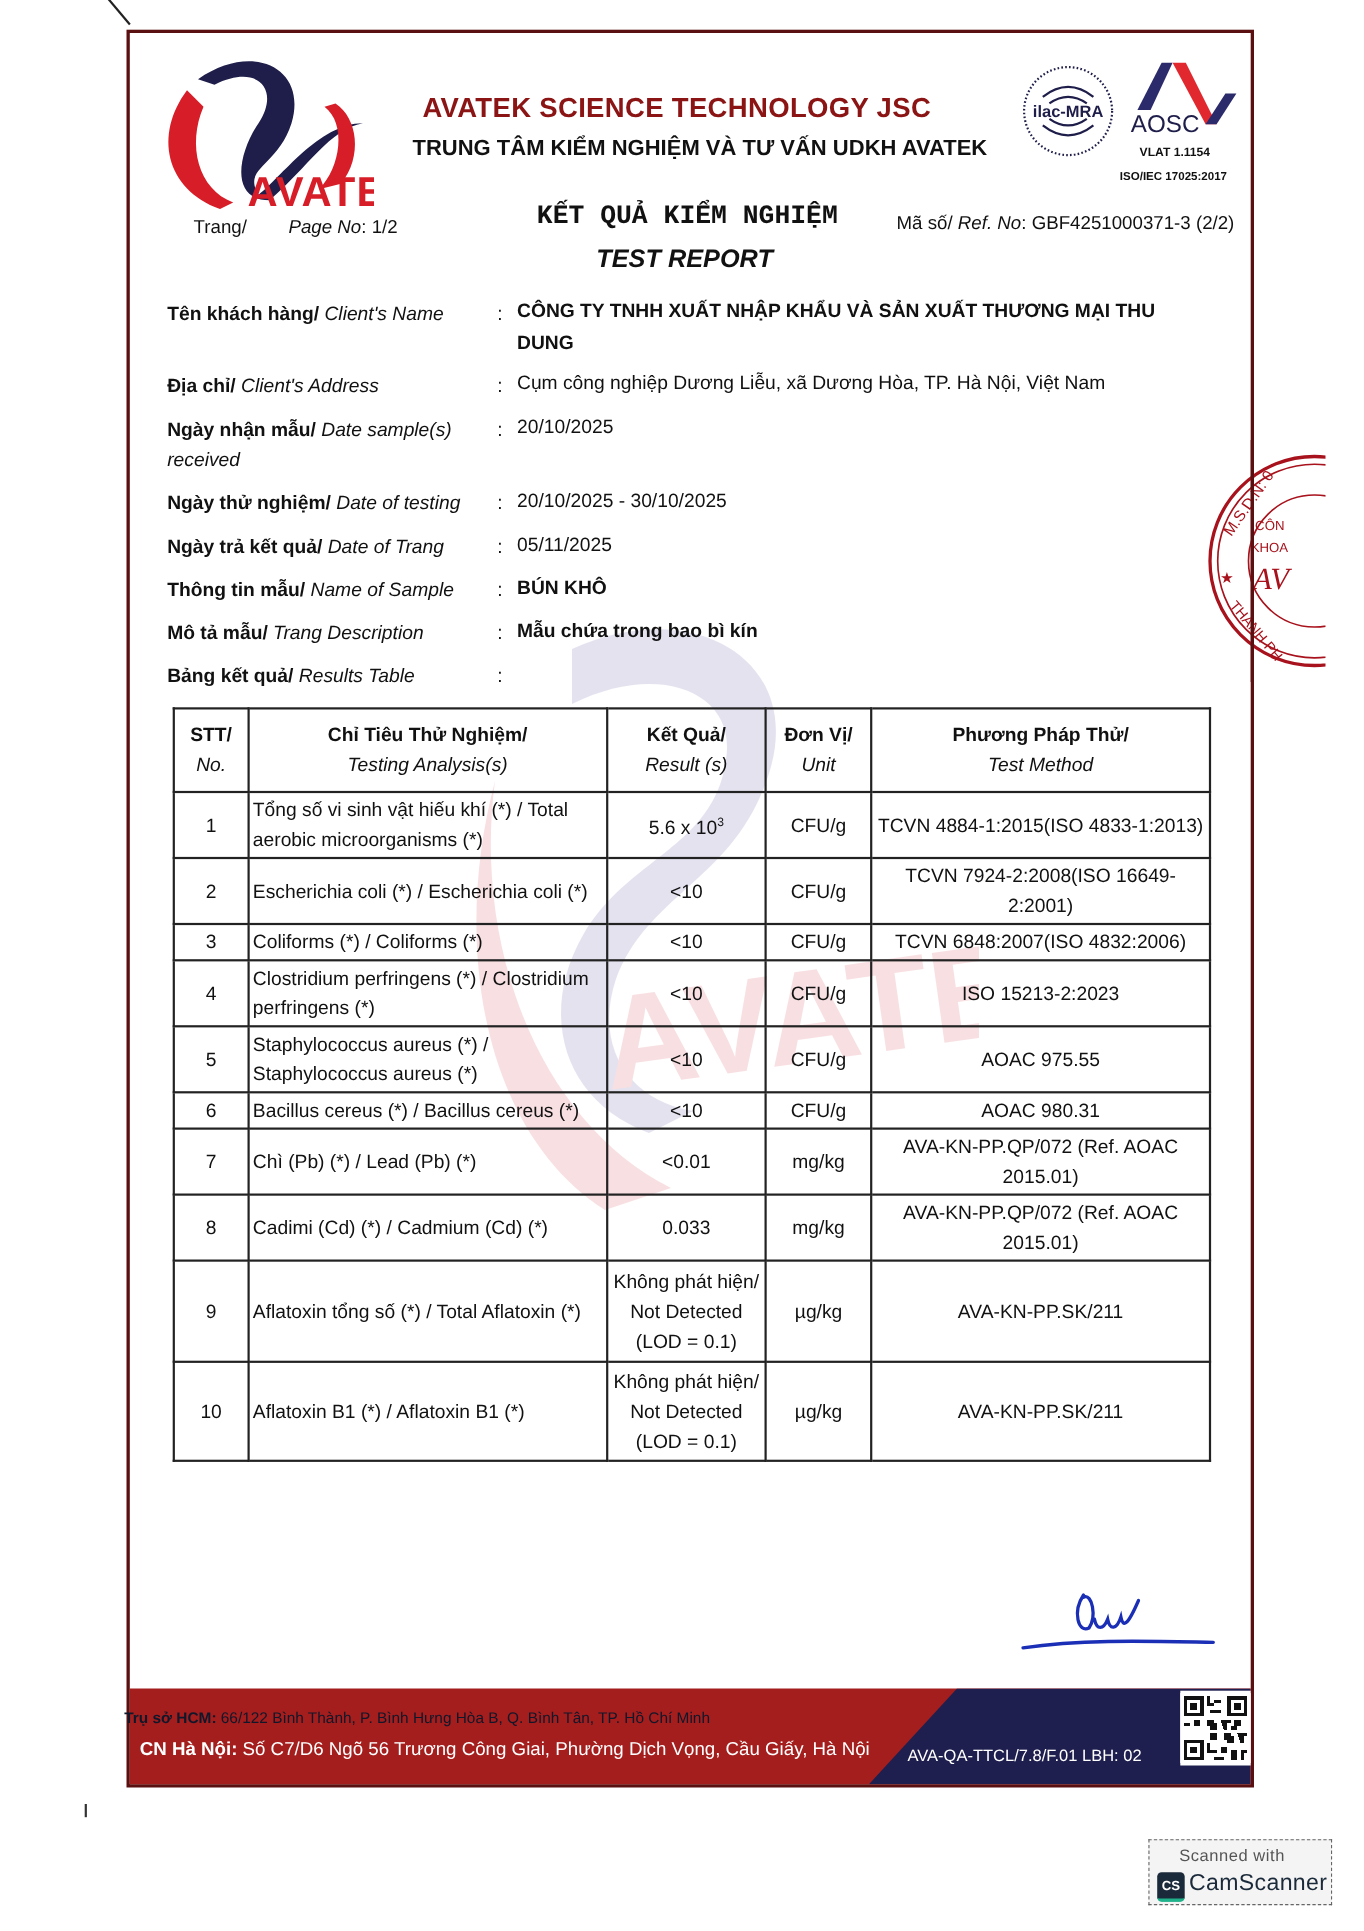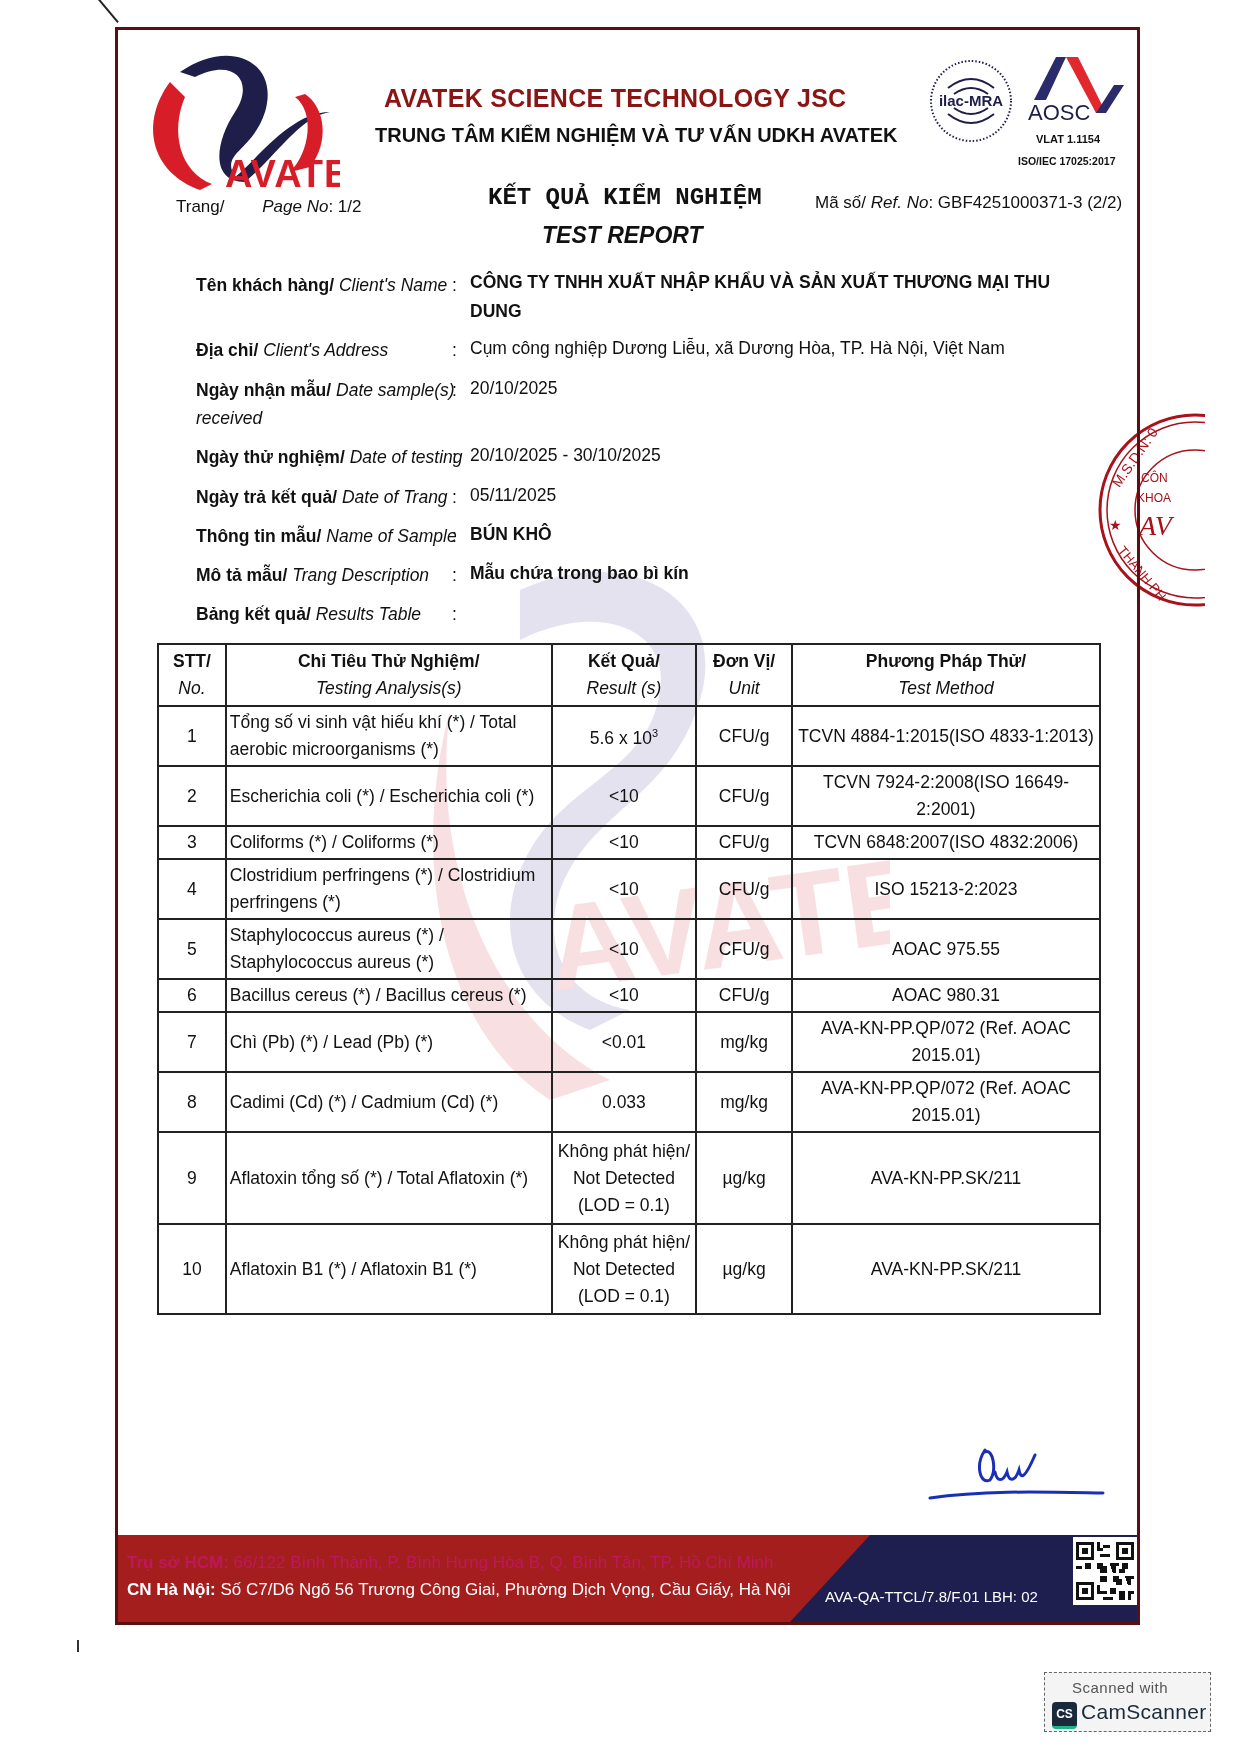--- a/index.html
+++ b/index.html
@@ -11,33 +11,33 @@
   .watermark { left:430px; top:560px; width:460px; height:560px; opacity:0.13; }
   .company-name { left:384px; top:84px; font-size:25px; font-weight:bold; color:#8b1414; letter-spacing:0.3px; }
   .company-sub { left:360px; top:124px; font-size:20px; font-weight:bold; color:#111;margin-left:15px; }
   .page-no { left:176px; top:197px; font-size:17px; }
   .page-no i { font-style:italic;margin-left:33px; }
   .title-vn { left:488px; top:184px; font-size:24px; font-weight:bold;font-family:Liberation Mono, monospace; }
   .title-en { left:542px; top:222px; font-size:23px; font-weight:bold; font-style:italic; }
   .ref { left:815px; top:193px; font-size:17px; }
   .aosc-vlat { left:1036px; top:133px; font-size:11px; font-weight:bold; }
   .aosc-iso { left:1018px; top:155px; font-size:10.5px; font-weight:bold; }
-  .info-label { left:152px; font-size:17.5px; font-weight:bold;margin-left:44px; }
+  .info-label { left:152px; font-size:17.5px; font-weight:bold; }
   .info-label i { font-weight:normal; font-style:italic; }
   .info-colon { left:452px; font-size:17.5px; }
   .info-val { left:470px; font-size:17.5px; }
   .info-val.bold { font-weight:bold; }
   table.results { position:absolute; left:157px; top:643px; width:944px; border-collapse:collapse; font-size:17.5px; background:transparent; }
   table.results td, table.results th { border:2px solid #222; padding:2px 3px; text-align:center; vertical-align:middle; line-height:27px; }
   table.results th { font-weight:bold; }
   table.results th i { font-weight:normal; font-style:italic; }
   table.results td.analysis { text-align:left; }
   .footer-band { left:118px; top:1535px; width:1019px; height:87px; background:#a41e1e; overflow:hidden; }
   .footer-dark { left:780px; top:1535px; width:357px; height:87px; }
-  .footer-line1 { left:127px; top:1553px; font-size:17px; color:#be185d; }
+  .footer-line1 { left:113px; top:1553px; font-size:14px; color:#0f172a; }
   .footer-line2 { left:127px; top:1580px; font-size:17px; color:#fff; }
   .footer-line1 b, .footer-line2 b { font-weight:bold; }
   .form-code { left:825px; top:1588px; font-size:15px; color:#fff; }
   .qr { left:1073px; top:1537px; width:64px; height:68px; background:#fff; }
   .cs-badge { left:1044px; top:1672px; width:167px; height:60px; border:1.5px dashed #666; background:#f4f4f4; box-sizing:border-box; }
   .cs-scanned { left:1072px; top:1679px; font-size:15px; color:#555; letter-spacing:0.5px; }
   .cs-logo { left:1052px; top:1702px; width:25px; height:24px; background:#1b2a3a; border-radius:4px; border-bottom:3px solid #1fb18a; color:#fff; font-size:12px; font-weight:bold; text-align:center; line-height:24px; }
   .cs-name { left:1081px; top:1700px; font-size:21px; color:#1b2a3a; letter-spacing:0.3px; }
   .stamp { left:1095px; top:410px; width:110px; height:200px; overflow:hidden; }
   .signature { left:925px; top:1430px; width:180px; height:80px; }
@@ -131,21 +131,21 @@
 
 <table class="results">
   <colgroup>
     <col style="width:68px">
       <col style="width:327px">
       <col style="width:145px">
       <col style="width:96px">
       <col style="width:308px">
   </colgroup>
   <thead>
-    <tr style="height:62px;">
+    <tr style="height:76px;">
       <th><span>STT/</span><br><i>No.</i></th>
       <th><span>Chỉ Tiêu Thử Nghiệm/</span><br><i>Testing Analysis(s)</i></th>
       <th><span>Kết Quả/</span><br><i>Result (s)</i></th>
       <th><span>Đơn Vị/</span><br><i>Unit</i></th>
       <th><span>Phương Pháp Thử/</span><br><i>Test Method</i></th>
     </tr>
   </thead>
   <tbody>
     <tr style="height:60px;">
       <td>1</td>

